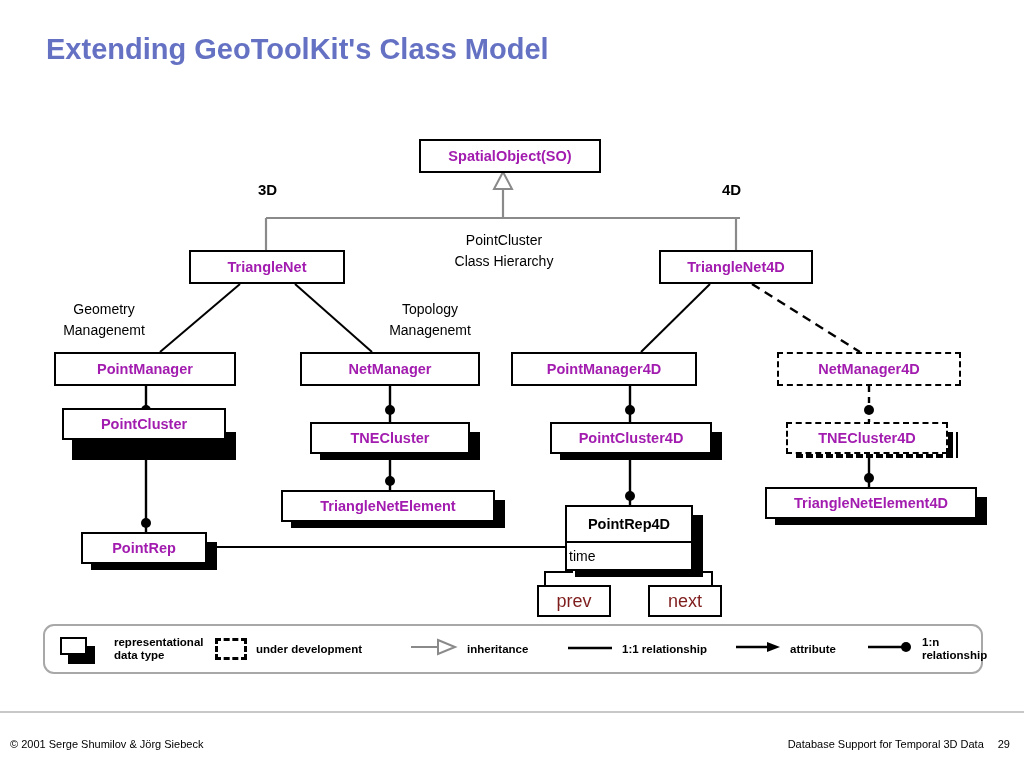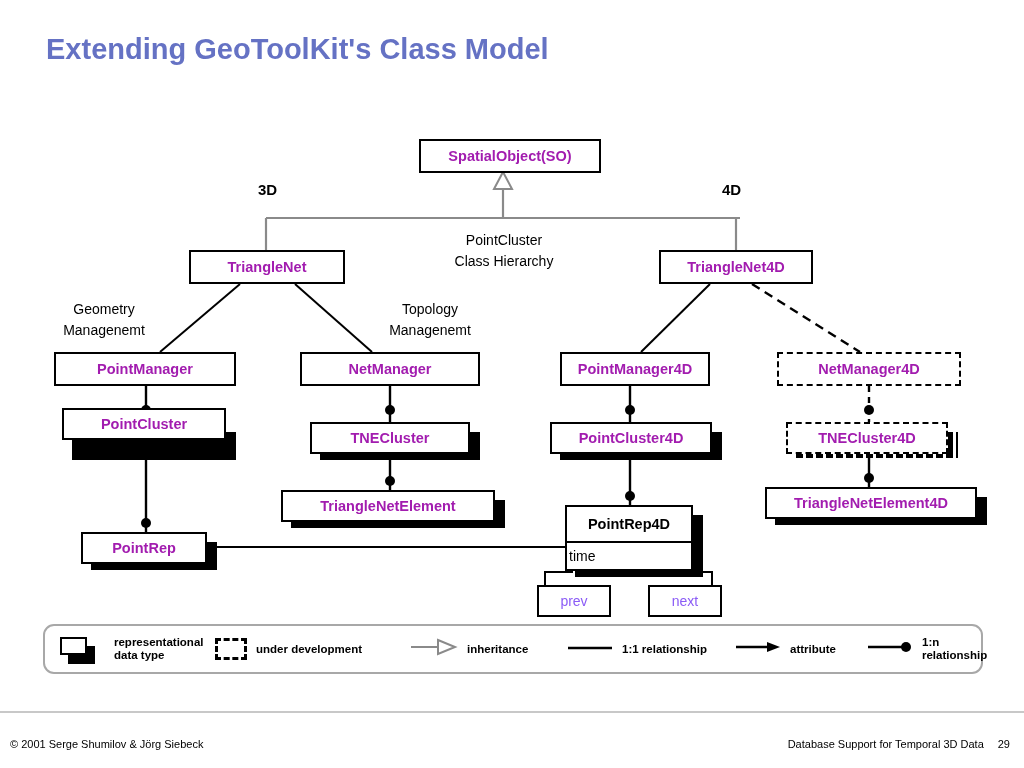--- a/index.html
+++ b/index.html
@@ -105,23 +105,23 @@
     white-space: nowrap;
   }
   .small-node {
     position: absolute;
     box-sizing: border-box;
     background: #ffffff;
     border: 2px solid #000000;
     display: flex;
     align-items: center;
     justify-content: center;
-    font-size: 14px;
+    font-size: 18px;
     font-weight: normal;
-    color: #8b5cf6;
+    color: #7f1d1d;
     z-index: 6;
   }
 
   
   .dlabel {
     position: absolute;
     font-size: 14px;
     color: #000;
     white-space: pre;
     line-height: 21px;
@@ -289,21 +289,21 @@
     <div class="node" style="left:419px; top:139px; width:182px; height:34px;">SpatialObject(SO)</div>
 
     <div class="node" style="left:189px; top:250px; width:156px; height:34px;text-align:center;">TriangleNet</div>
 
     <div class="node" style="left:659px; top:250px; width:154px; height:34px;">TriangleNet4D</div>
 
     <div class="node" style="left:54px; top:352px; width:182px; height:34px;">PointManager</div>
 
     <div class="node" style="left:300px; top:352px; width:180px; height:34px;">NetManager</div>
 
-    <div class="node" style="left:560px; top:352px; width:150px; height:34px;">PointManager4D</div>
+    <div class="node" style="left:511px; top:352px; width:186px; height:34px;">PointManager4D</div>
 
     <div class="node dashed" style="left:777px; top:352px; width:184px; height:34px;">NetManager4D</div>
 
     <div class="shadow" style="left:72px; top:432px; width:164px; height:28px;"></div>
     <div class="node" style="left:62px; top:408px; width:164px; height:32px;">PointCluster</div>
 
     <div class="shadow" style="left:320px; top:432px; width:160px; height:28px;"></div>
     <div class="node" style="left:310px; top:422px; width:160px; height:32px;">TNECluster</div>
 
     <div class="shadow" style="left:560px; top:432px; width:162px; height:28px;"></div>

